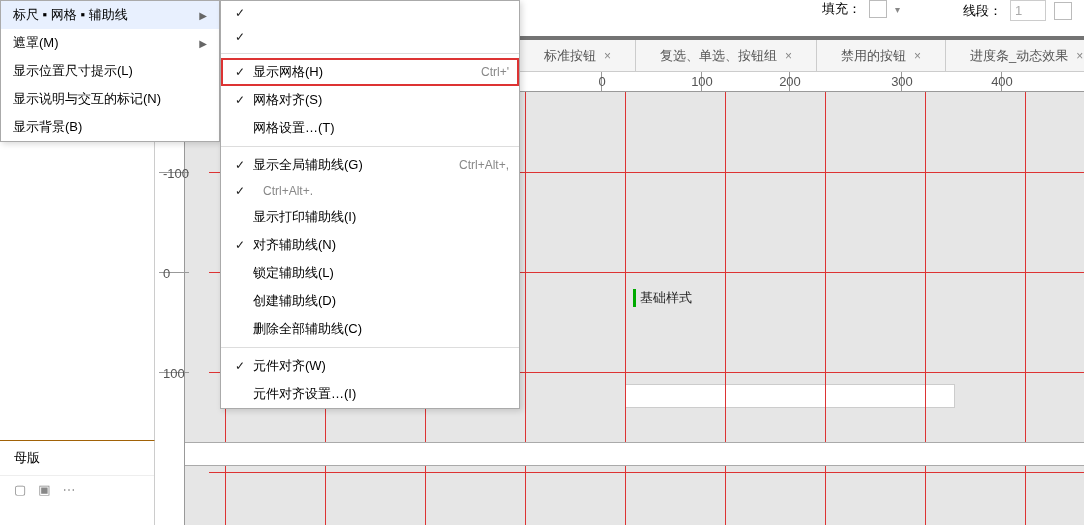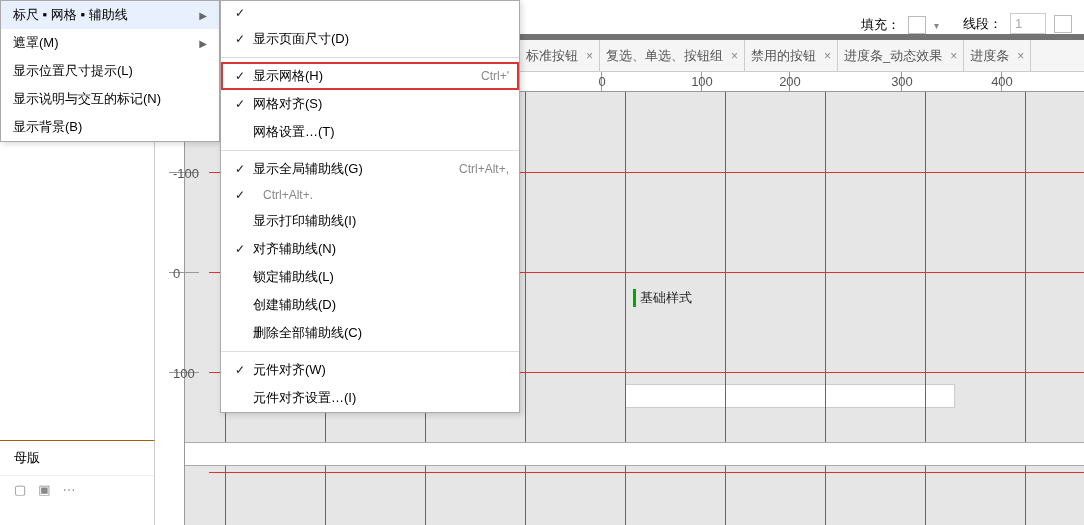--- a/index.html
+++ b/index.html
@@ -1,36 +1,36 @@
 <!DOCTYPE html>
 <html><head>
 <meta charset="utf-8">
 <style>
   * { box-sizing: border-box; margin: 0; padding: 0; font-family: "Microsoft YaHei", sans-serif; font-size: 13px; }
   body { width: 1084px; height: 525px; overflow: hidden; position: relative; background: #f0f0f0; }
 
   
-  .topbar { position: absolute; left: 0; right: 0; top: 0; height: 40px; background: #fff; border-bottom: 6px solid #737373; display: flex; align-items: flex-end; }
+  .topbar { position: absolute; left: 0; right: 0; top: 0; height: 40px; background: #fff; border-bottom: 4px solid #737373; display: flex; align-items: flex-start; gap: 39px; }
   .topbar .spacer { flex: 1; }
   .fill-group, .line-group { display:flex; align-items:center; gap:8px; padding:0 12px; }
   .swatch { width:18px; height:18px; border:1px solid #bbb; background:#fff; }
   .line-input { width:36px; border:1px solid #ccc; padding:2px 4px; background:#fff; color:#aaa; }
 
   
   .tabstrip { position:absolute; left:520px; right:0; top:40px; height:32px; background:#f5f5f5; border-bottom:1px solid #ccc; display:flex; align-items:stretch; overflow:hidden; }
-  .tab { display:flex; align-items:center; padding:0 6px; border-right:1px solid #ccc; color:#555; cursor:pointer; gap:8px; white-space:nowrap; }
+  .tab { display:flex; align-items:center; padding:0 24px; border-right:1px solid #ccc; color:#555; cursor:pointer; gap:8px; white-space:nowrap; }
   .tab .close { color:#888; font-size:12px; }
 
   
   .canvas-wrap { position:absolute; left:155px; top:72px; right:0; bottom:0; background:#e6e6e6; }
   .ruler-h { position:absolute; left:30px; right:0; top:0; height:20px; background:#fff; border-bottom:1px solid #999; }
   .ruler-h .tick { position:absolute; top:0; height:20px; border-left:1px solid #999; font-size:11px; color:#555; text-align:center; }
   .ruler-h .tick span { position:absolute; top:2px; left:-12px; width:24px; text-align:center; }
   .ruler-v { position:absolute; left:0; top:20px; bottom:0; width:30px; background:#fff; border-right:1px solid #999; }
-  .ruler-v .tick { position:absolute; left:14px; width:30px; border-top:1px solid #999; font-size:11px; color:#555; text-align:left; }
+  .ruler-v .tick { position:absolute; left:4px; width:30px; border-top:1px solid #999; font-size:11px; color:#555; text-align:left; }
   .ruler-v .tick span { position:absolute; left:4px; top:-7px; }
 
   .canvas { position:absolute; left:30px; top:20px; right:0; bottom:0; background:#e6e6e6;margin-left:24px; }
   .grid-v { position:absolute; top:0; bottom:0; border-left:1px solid #d33; }
   .grid-h { position:absolute; left:0; right:0; border-top:1px solid #d33; }
   .artboard-break { position:absolute; left:30px; height:24px; background:#fff; right:0; border-top:1px solid #aaa; border-bottom:1px solid #aaa; }
 
   .sample-label { position:absolute; background:transparent; padding:2px 4px; color:#222; font-size:16px; display:flex; align-items:center; }
   .sample-label .cursor { display:inline-block; width:3px; height:18px; background:#0a0; margin-right:4px; }
   .sample-box { position:absolute; background:#fff; border:1px solid #ccc; height:24px; }
@@ -180,21 +180,20 @@
     </div>
   </div>
 
 <div class="menu2" id="menu2">
     <div class="row">
       <span class="check">✓</span>
       <span class="sc"></span>
     </div>
     <div class="row">
       <span class="check">✓</span>
-      <span class="lbl">显示页面尺寸(D)</span>
       <span class="sc"></span>
     </div>
     <div class="sep"></div>
     <div class="row hl">
       <span class="check">✓</span>
       <span class="lbl">显示网格(H)</span>
       <span class="sc">Ctrl+'</span>
     </div>
     <div class="row">
       <span class="check">✓</span>

